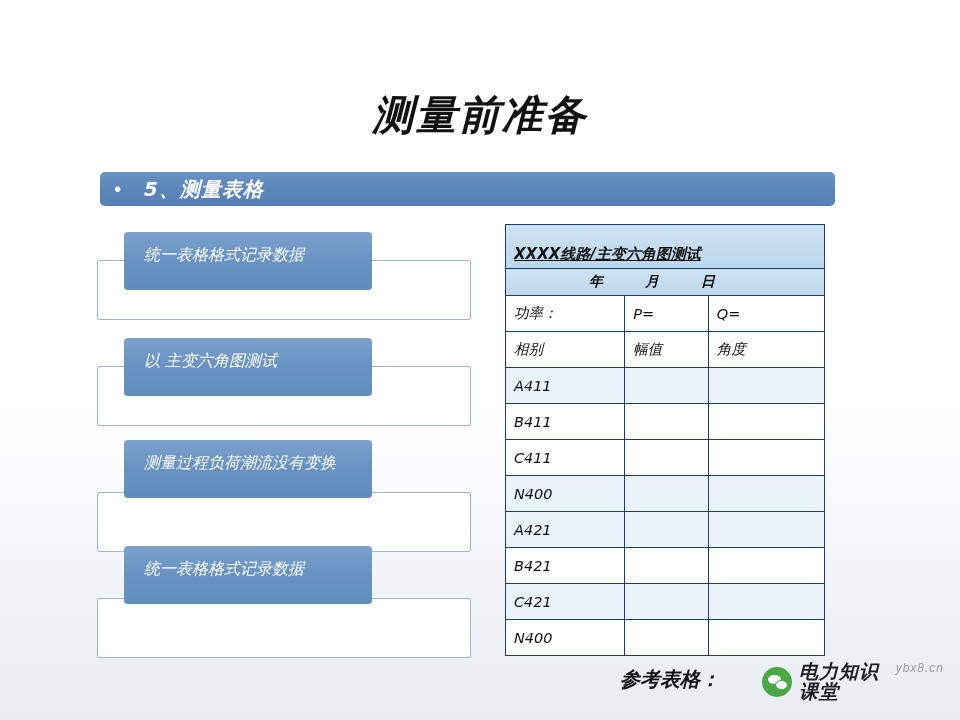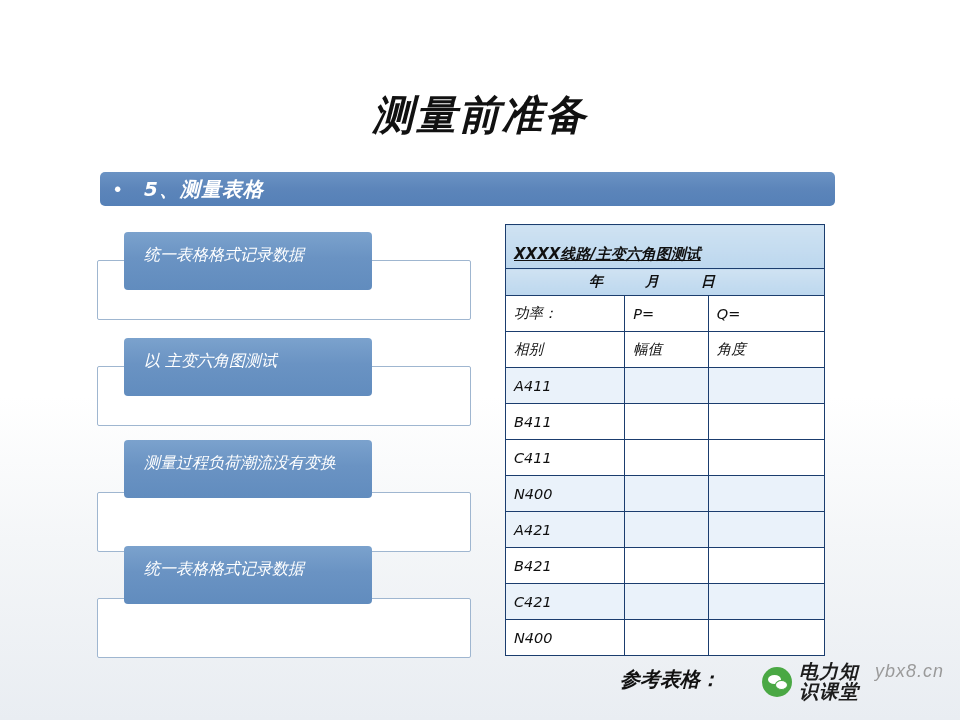--- a/index.html
+++ b/index.html
@@ -187,21 +187,21 @@
     line-height: 1.05;
   }
   .wechat-name {
     font-size: 19px;
     font-weight: bold;
     color: #1c1c1c;
     letter-spacing: 1px;
     font-family: "DejaVu Sans", "Liberation Sans", sans-serif;
   }
   .wechat-sub {
-    font-size: 18px;
+    font-size: 12px;
     color: #9a9a9a;
     letter-spacing: 1px;
     font-family: "Liberation Sans", sans-serif;
   }
 </style>
 </head>
 <body>
 
 <div class="slide">
 

